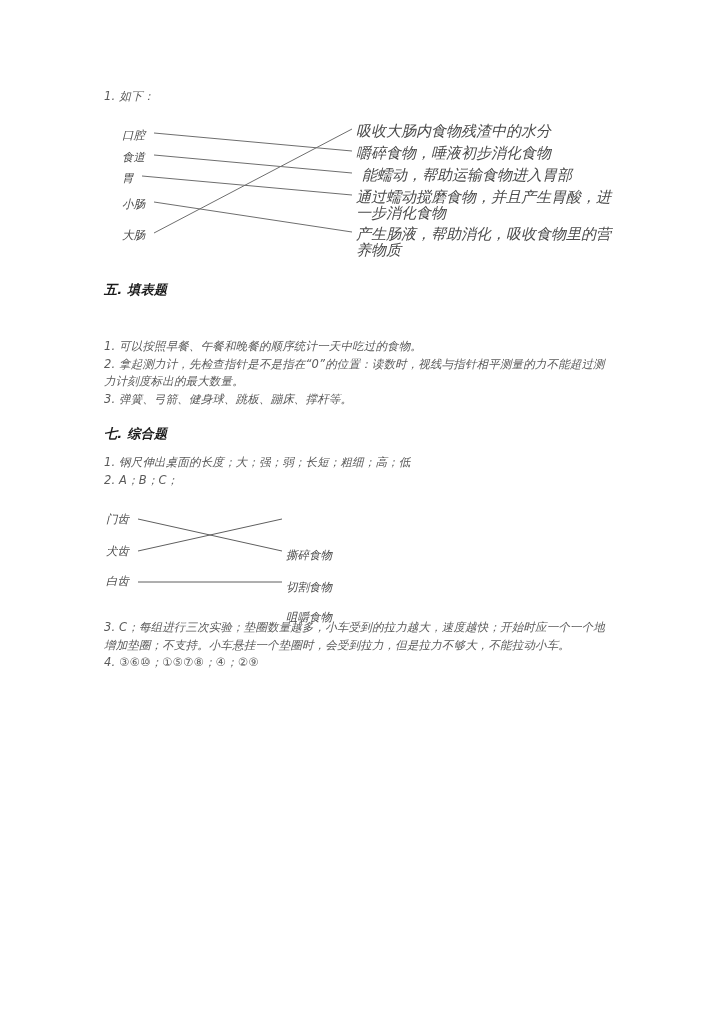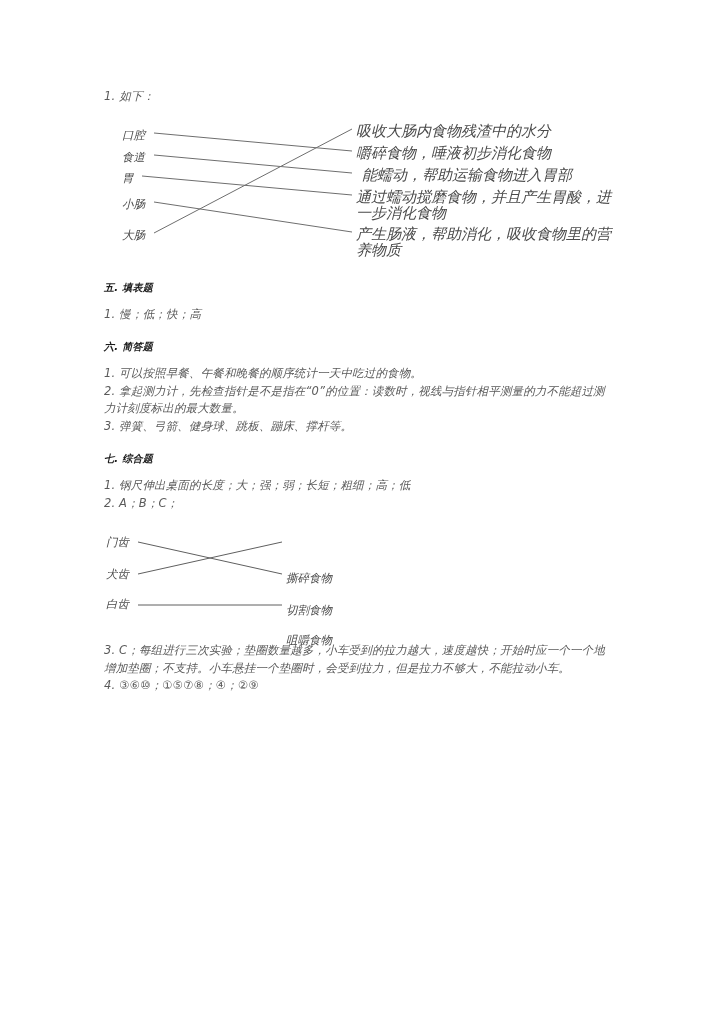--- a/index.html
+++ b/index.html
@@ -38,21 +38,21 @@
     letter-spacing: 0.2px;
     white-space: pre-wrap;
   }
   .para {
     font-size: 11.5px;
     line-height: 17.5px;
     color: #5a5a5a;
     letter-spacing: 0.15px;
   }
   .heading {
-    font-size: 10px;
+    font-size: 13px;
     font-weight: bold;
     color: #1b1b1b;
     letter-spacing: 0.3px;
   }
   .spacer-lg { height: 30px; }
   .spacer-md { height: 17px; }
   .spacer-sm { height: 11px; }
 
   
   .diagram1 {
@@ -137,25 +137,23 @@
           <div class="d1-right" style="left: 252px; top: 47px; margin-left: 6px;">能蠕动，帮助运输食物进入胃部</div>
           <div class="d1-right" style="left: 252px; top: 69px;">通过蠕动搅磨食物，并且产生胃酸，进一步消化食物</div>
           <div class="d1-right" style="left: 252px; top: 106px;">产生肠液，帮助消化，吸收食物里的营养物质</div>
         </div>
     </div>
 
     <div class="spacer-lg"></div>
 
     <div class="heading">五. 填表题</div>
     <div class="spacer-sm"></div>
-    <div class="line">1. 慢；低；快；高</div>
 
     <div class="spacer-md"></div>
 
-    <div class="heading">六. 简答题</div>
     <div class="spacer-sm"></div>
     <div class="para">1. 可以按照早餐、午餐和晚餐的顺序统计一天中吃过的食物。</div>
     <div class="para">2. 拿起测力计，先检查指针是不是指在“0”的位置：读数时，视线与指针相平测量的力不能超过测力计刻度标出的最大数量。</div>
     <div class="para">3. 弹簧、弓箭、健身球、跳板、蹦床、撑杆等。</div>
 
     <div class="spacer-md"></div>
 
     <div class="heading">七. 综合题</div>
     <div class="spacer-sm"></div>
     <div class="para">1. 钢尺伸出桌面的长度；大；强；弱；长短；粗细；高；低</div>

